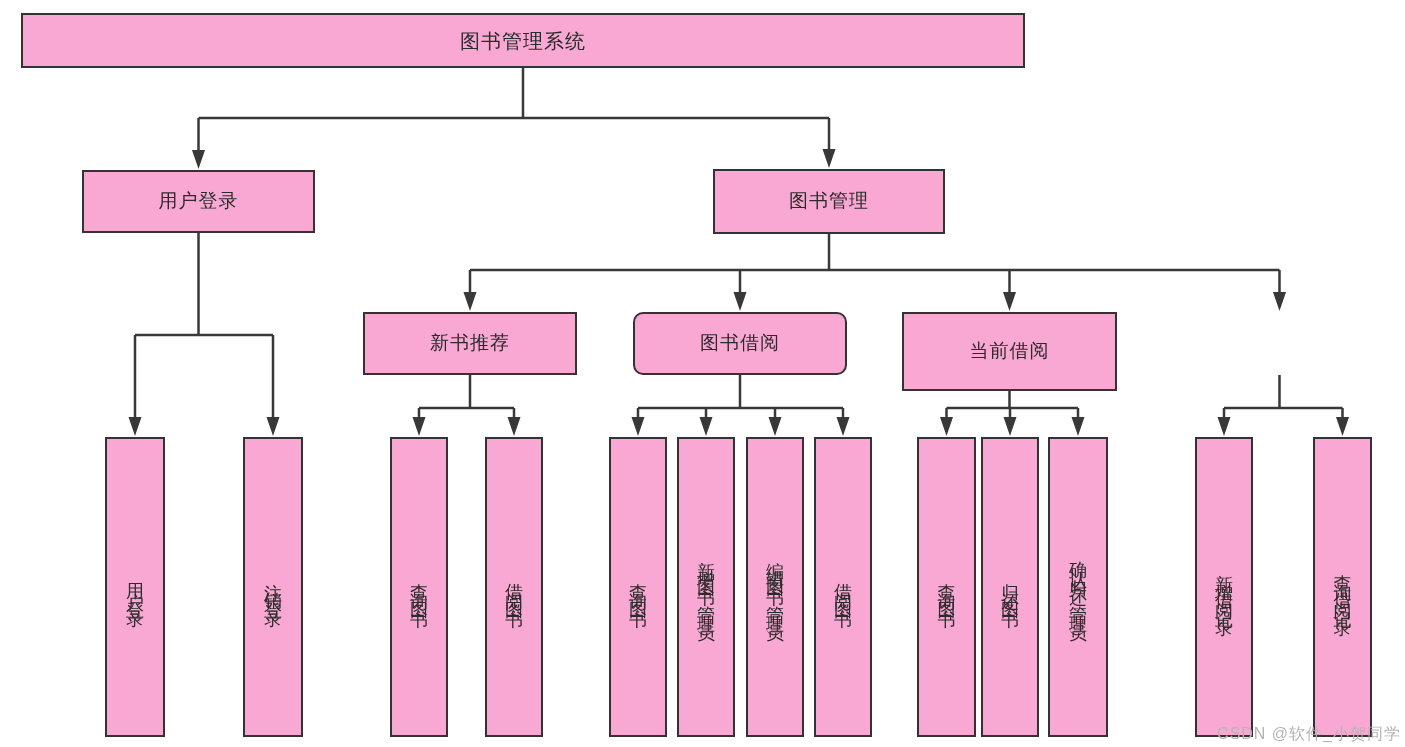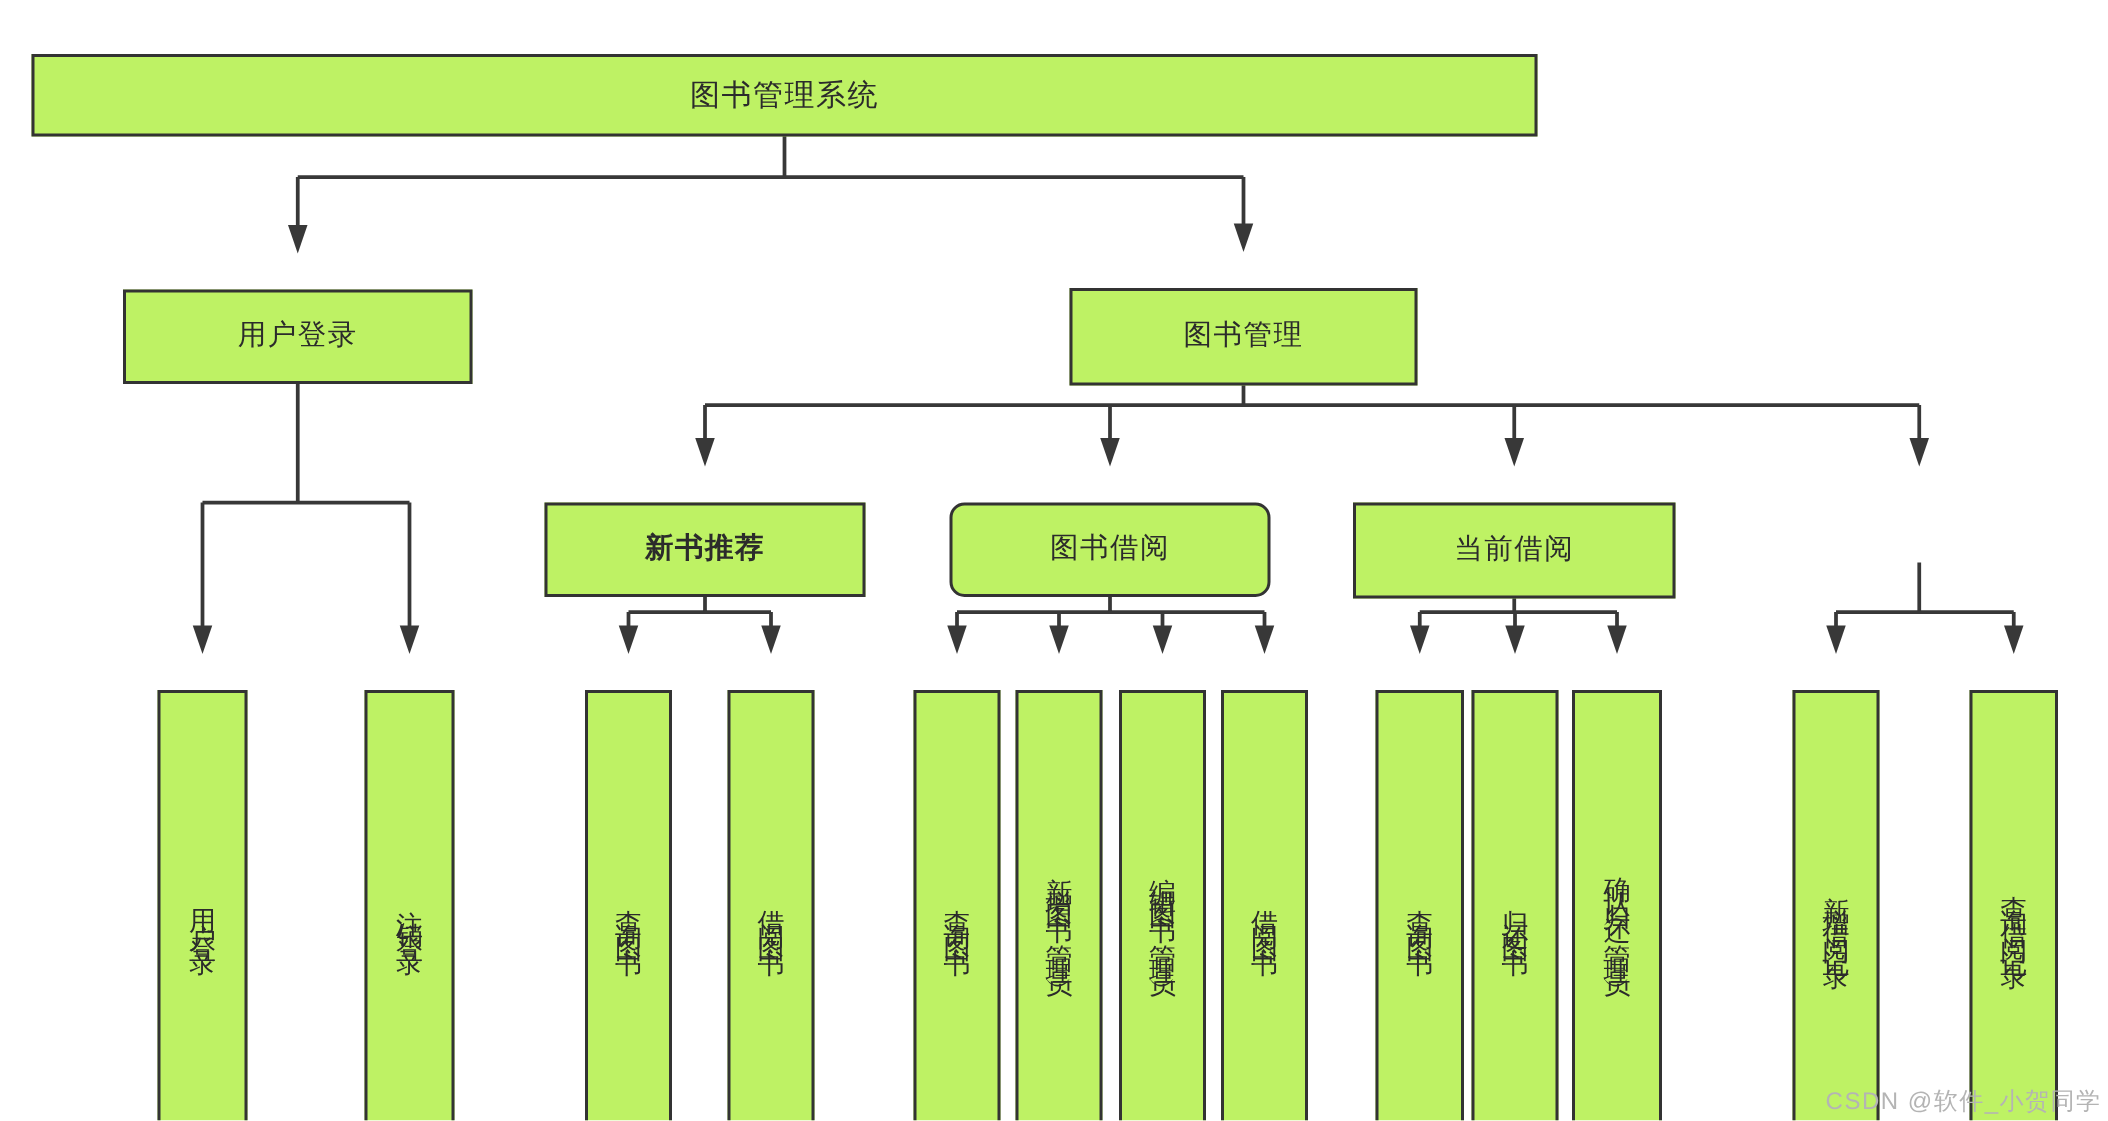--- a/index.html
+++ b/index.html
@@ -27,30 +27,29 @@
     position: absolute;
     left: 0;
     top: 0;
     width: 100%;
     height: 100%;
   }
   .node {
     position: absolute;
     box-sizing: border-box;
     border: 2.5px solid #333333;
-    background: #bef264;
+    background: #f9a8d4;
     color: #2b2b2b;
     display: flex;
     align-items: center;
     justify-content: center;
     text-align: center;
     font-size: 19px;
     letter-spacing: 1px;
     line-height: 1.2;
-    margin-top: 23px;
   }
   .node.root {
     font-size: 20px;
   }
   .node.vertical {
     writing-mode: vertical-rl;
     text-orientation: mixed;
     font-size: 18px;
     letter-spacing: 9px;
     line-height: 1;
@@ -95,23 +94,23 @@
       <polygon points="1003.5,417 1016.5,417 1010,436" fill="#383838"></polygon>
       <polygon points="1071.5,417 1084.5,417 1078,436" fill="#383838"></polygon>
       <path d="M 1279.5 375 V 408 M 1224 408 H 1342.5 M 1224 408 V 421 M 1342.5 408 V 421" fill="none" stroke="#383838" stroke-width="2.5"></path>
       <polygon points="1217.5,417 1230.5,417 1224,436" fill="#383838"></polygon>
       <polygon points="1336,417 1349,417 1342.5,436" fill="#383838"></polygon>
     </svg>
   <div class="nodes">
       <div class="node root" style="left: 21px; top: 13px; width: 1004px; height: 55px; border-color: rgb(51, 51, 51); color: rgb(43, 43, 43);">图书管理系统</div>
       <div class="node" style="left: 82px; top: 170px; width: 233px; height: 63px; border-color: rgb(51, 51, 51); color: rgb(43, 43, 43);">用户登录</div>
       <div class="node" style="left: 713px; top: 169px; width: 232px; height: 65px; border-color: rgb(51, 51, 51); color: rgb(43, 43, 43);">图书管理</div>
-      <div class="node" style="left: 363px; top: 312px; width: 214px; height: 63px; border-color: rgb(51, 51, 51); color: rgb(43, 43, 43); font-weight: bold;">新书推荐</div>
+      <div class="node" style="left: 363px; top: 312px; width: 214px; height: 63px; border-color: rgb(51, 51, 51); color: rgb(43, 43, 43);">新书推荐</div>
       <div class="node" style="left: 633px; top: 312px; width: 214px; height: 63px; border-color: rgb(51, 51, 51); color: rgb(43, 43, 43); border-radius: 10px;">图书借阅</div>
-      <div class="node" style="left: 902px; top: 312px; width: 215px; height: 64px; border-color: rgb(51, 51, 51); color: rgb(43, 43, 43);">当前借阅</div>
+      <div class="node" style="left: 902px; top: 312px; width: 215px; height: 79px; border-color: rgb(51, 51, 51); color: rgb(43, 43, 43);">当前借阅</div>
       <div class="node vertical" style="left: 105px; top: 437px; width: 60px; height: 300px; border-color: rgb(51, 51, 51); color: rgb(43, 43, 43);">用户登录</div>
       <div class="node vertical" style="left: 243px; top: 437px; width: 60px; height: 300px; border-color: rgb(51, 51, 51); color: rgb(43, 43, 43);">注销登录</div>
       <div class="node vertical" style="left: 390px; top: 437px; width: 58px; height: 300px; border-color: rgb(51, 51, 51); color: rgb(43, 43, 43);">查询图书</div>
       <div class="node vertical" style="left: 485px; top: 437px; width: 58px; height: 300px; border-color: rgb(51, 51, 51); color: rgb(43, 43, 43);">借阅图书</div>
       <div class="node vertical" style="left: 609px; top: 437px; width: 58px; height: 300px; border-color: rgb(51, 51, 51); color: rgb(43, 43, 43);">查询图书</div>
       <div class="node vertical" style="left: 677px; top: 437px; width: 58px; height: 300px; border-color: rgb(51, 51, 51); color: rgb(43, 43, 43);">新增图书（管理员）</div>
       <div class="node vertical" style="left: 746px; top: 437px; width: 58px; height: 300px; border-color: rgb(51, 51, 51); color: rgb(43, 43, 43);">编辑图书（管理员）</div>
       <div class="node vertical" style="left: 814px; top: 437px; width: 58px; height: 300px; border-color: rgb(51, 51, 51); color: rgb(43, 43, 43);">借阅图书</div>
       <div class="node vertical" style="left: 917px; top: 437px; width: 59px; height: 300px; border-color: rgb(51, 51, 51); color: rgb(43, 43, 43);">查询图书</div>
       <div class="node vertical" style="left: 981px; top: 437px; width: 58px; height: 300px; border-color: rgb(51, 51, 51); color: rgb(43, 43, 43);">归还图书</div>

